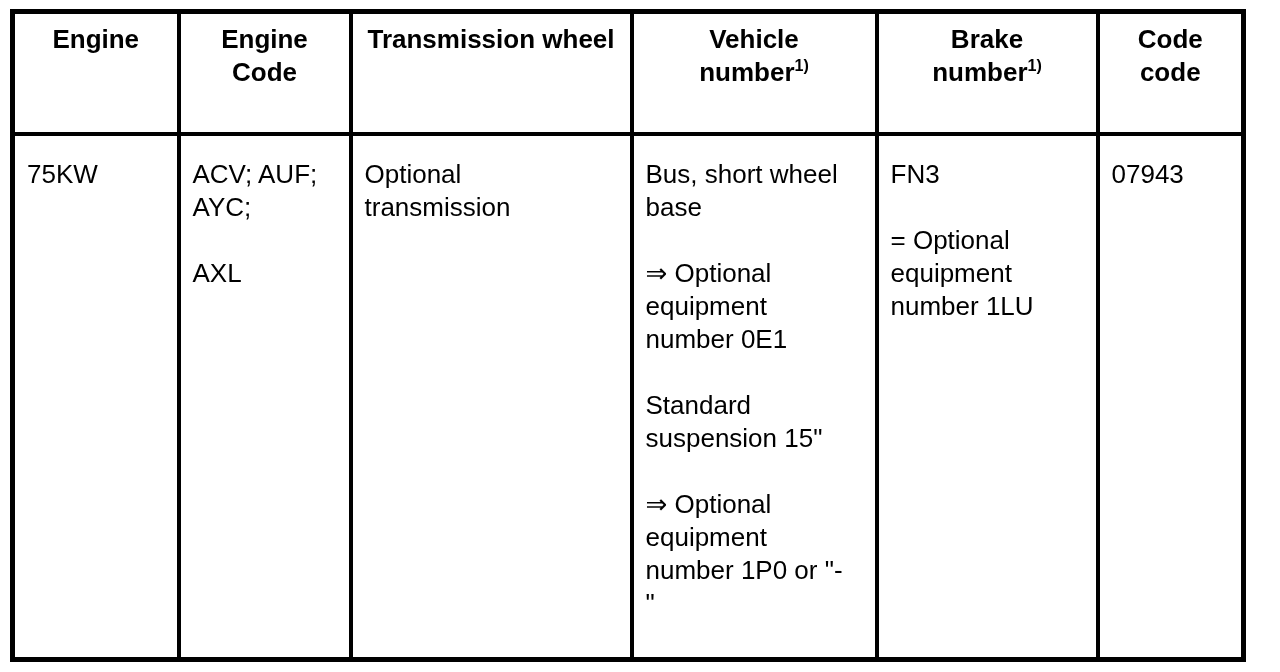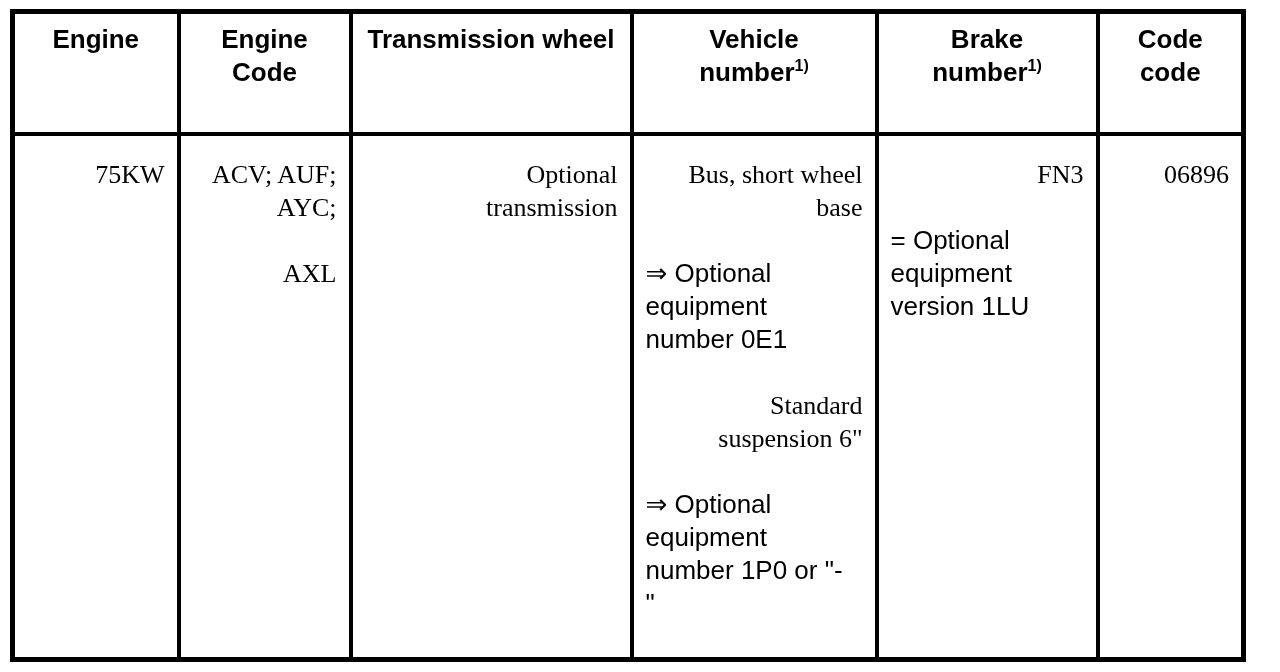--- a/index.html
+++ b/index.html
@@ -41,21 +41,21 @@
   }
   .spec-table td {
     padding: 22px 12px 0 12px;
     text-align: center;
   }
   .pre { white-space: pre-line; }
   .para {
     margin: 0 0 33px 0;
     white-space: pre-line;
   }
-  .para.center { text-align: right; font-family: Liberation Serif, serif; }
+  .para.center { text-align: left; }
   .para.left  { text-align: left; }
   sup.fnote {
     font-size: 0.62em;
     line-height: 0;
     vertical-align: super;
     font-weight: bold;
   }
 </style>
 </head>
 <body>
@@ -110,31 +110,31 @@
           <div class="para center">Optional
 transmission</div>
         </td>
         <td>
           <div class="para center">Bus, short wheel
 base</div>
           <div class="para left">⇒ Optional
 equipment
 number 0E1</div>
           <div class="para center">Standard
-suspension 6"</div>
+suspension 15"</div>
           <div class="para left">⇒ Optional
 equipment
 number 1P0 or "-
 "</div>
         </td>
         <td>
           <div class="para center">FN3</div>
           <div class="para left">= Optional
 equipment
-version 1LU</div>
+number 1LU</div>
         </td>
         <td>
-          <div class="para center">06896</div>
+          <div class="para center">07943</div>
         </td>
       </tr>
     </tbody>
   </table>
 </div>
 
 </body></html>

